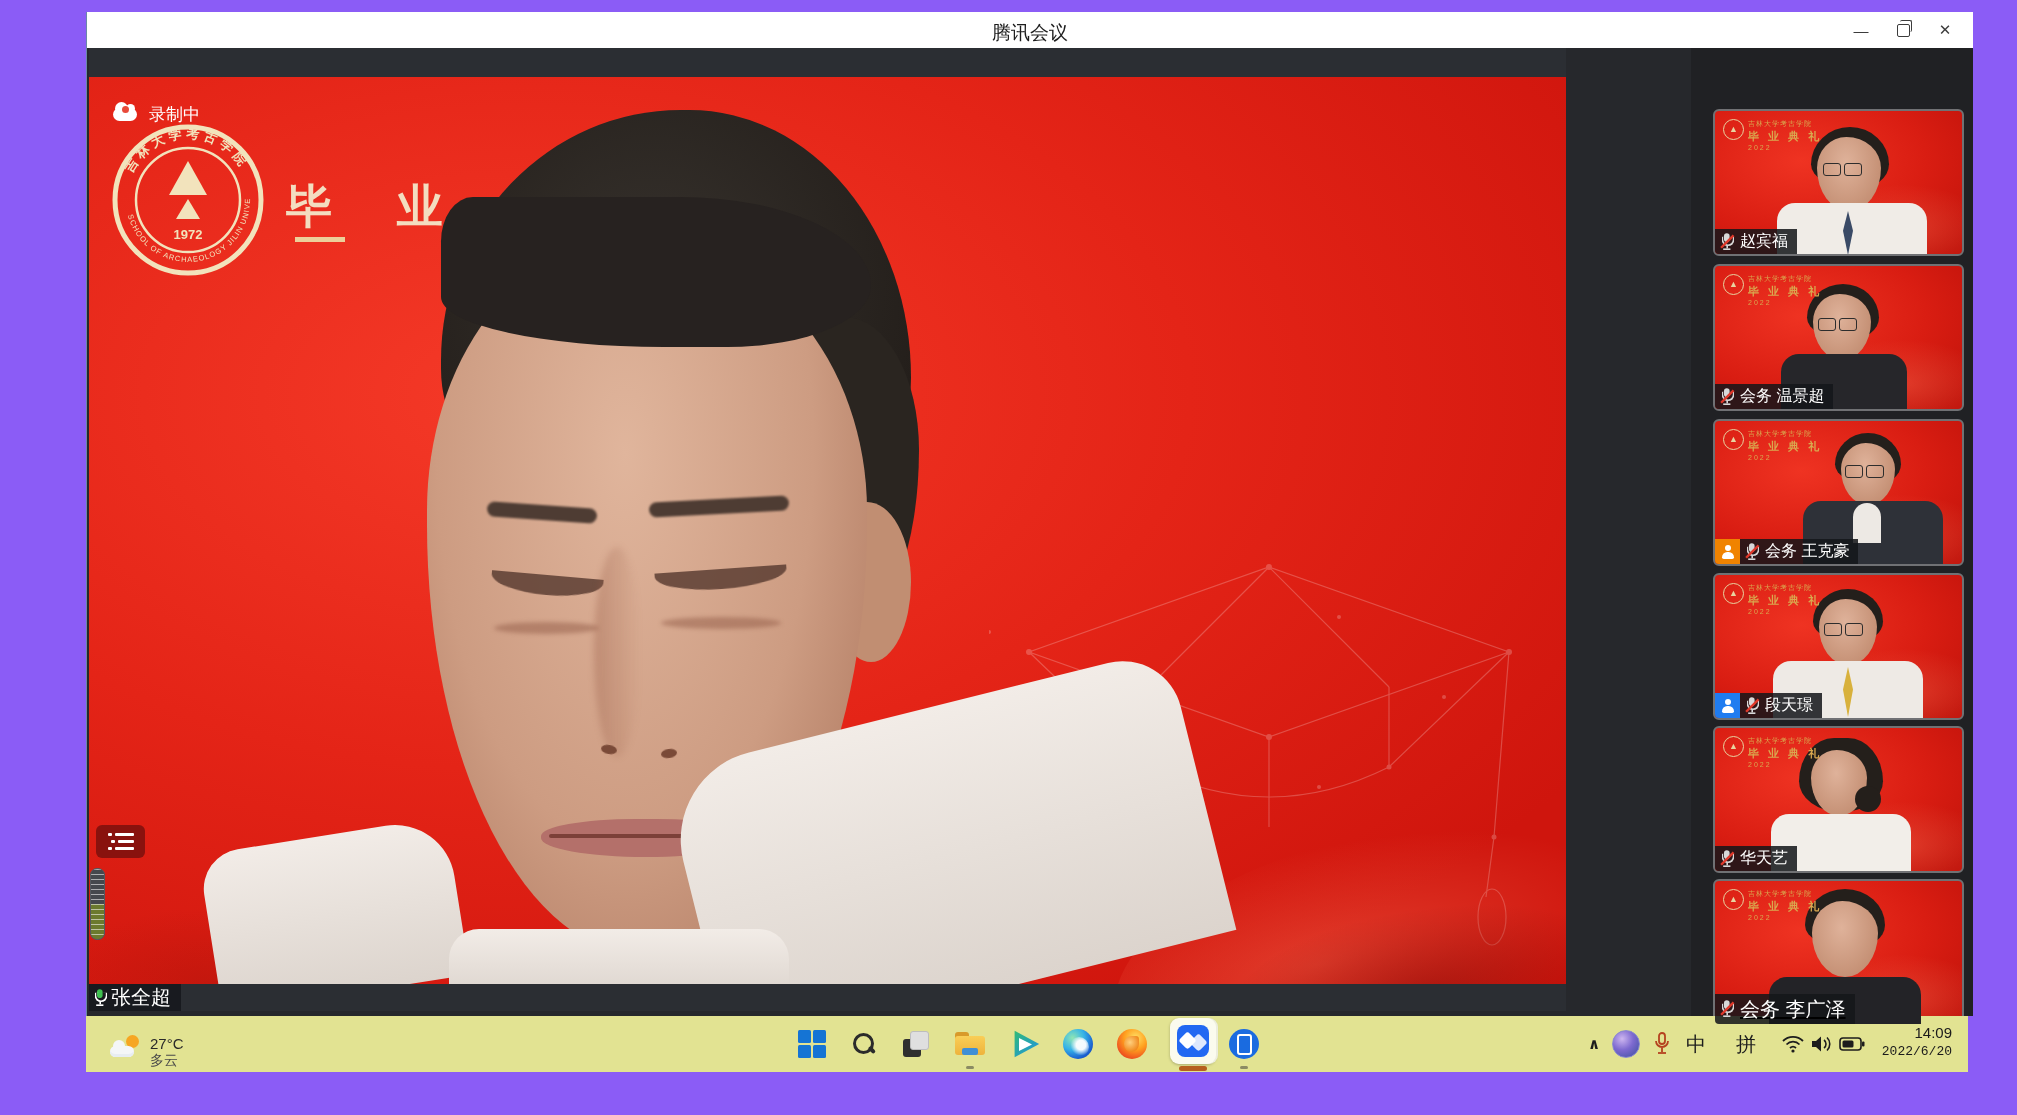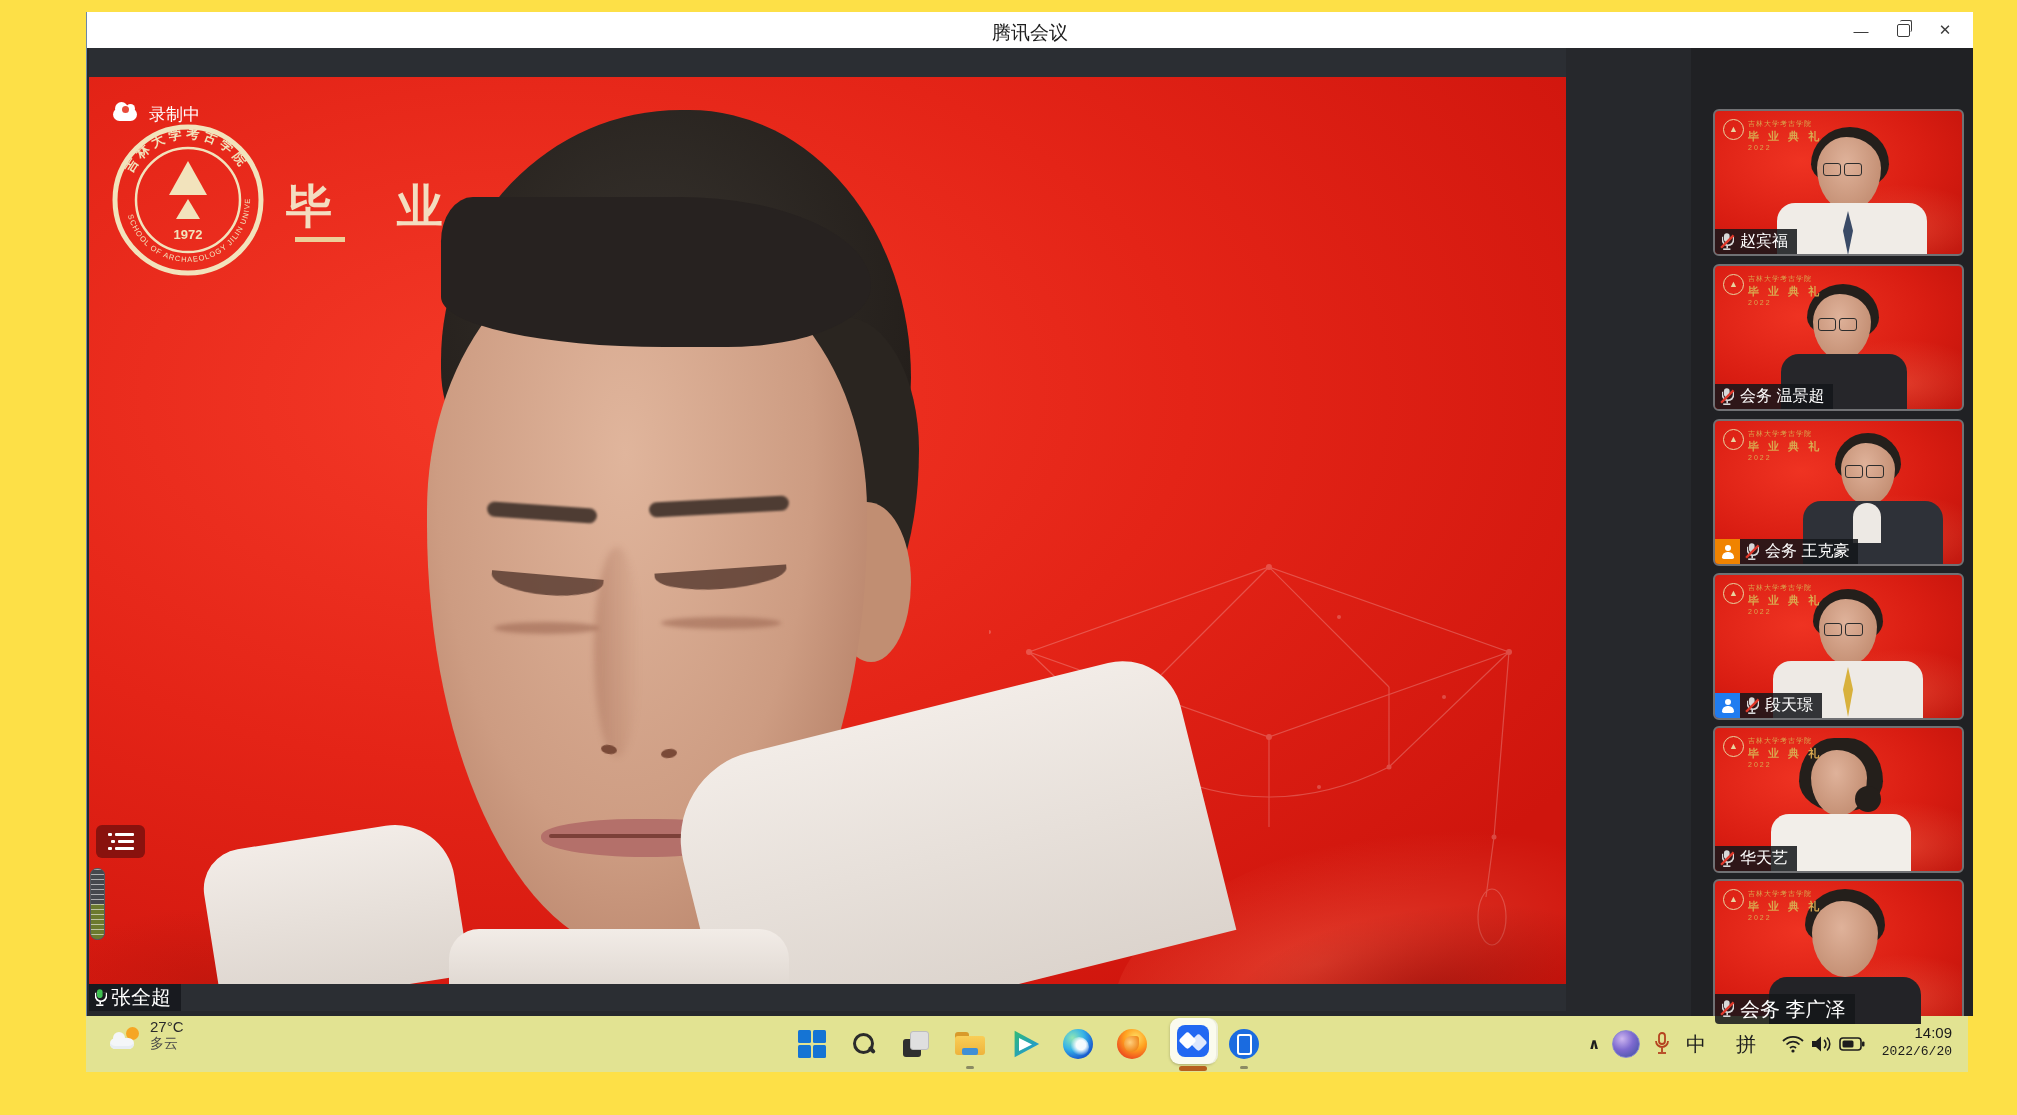--- a/index.html
+++ b/index.html
@@ -1,17 +1,17 @@
 <!DOCTYPE html>
 <html><head>
 <meta charset="utf-8">
 <style>
   html,body{margin:0;padding:0;background:#fff;}
   body{font-family:"Liberation Sans","DejaVu Sans",sans-serif;}
-  .page{position:relative;width:2017px;height:1115px;background:#fde047;overflow:hidden;}
+  .page{position:relative;width:2017px;height:1115px;background:#8b5cf6;overflow:hidden;}
 
   
   .window{position:absolute;left:86px;top:12px;width:1886px;height:1004px;background:#26282c;border-left:1px solid #6b87a8;}
   .titlebar{position:absolute;left:0;top:0;width:100%;height:36px;background:#ffffff;}
   .app-title{position:absolute;left:0;right:0;top:8px;text-align:center;font-size:19px;color:#1c1c1c;}
   .speakbox{position:absolute;left:1277px;top:0;width:328px;height:38px;background:#242527;display:flex;align-items:center;}
   .speakbox .divider{width:1px;height:20px;background:#5a5c5e;margin:0 14px 0 10px;}
   .speak-text{color:#f2f2f2;font-size:18px;white-space:nowrap;}
   .tm-watermark{position:absolute;right:30px;top:6px;width:80px;height:30px;overflow:hidden;}
   .tm-watermark i{position:absolute;width:26px;height:26px;border-radius:6px;transform:rotate(45deg);}
@@ -110,35 +110,35 @@
   .mini-line3{font-size:7px;letter-spacing:2px;}
   .thumb-label{position:absolute;left:0;bottom:0;display:flex;align-items:stretch;z-index:3;}
   .badge{width:25px;height:25px;display:flex;align-items:center;justify-content:center;}
   .badge.orange{background:#f08300;}
   .badge.blue{background:#1f7cf0;}
   .bust{position:relative;width:14px;height:14px;}
   .bust:before{content:"";position:absolute;left:4px;top:0;width:6px;height:6px;border-radius:50%;background:#fff;}
   .bust:after{content:"";position:absolute;left:1px;top:7px;width:12px;height:7px;border-radius:6px 6px 2px 2px;background:#fff;}
   .label-core{background:rgba(20,22,26,.86);display:flex;align-items:center;gap:4px;padding:0 9px 0 5px;height:25px;}
   .label-core span{color:#fff;font-size:16px;white-space:nowrap;}
-  .thumb.p6 .label-core{height:30px;}
+  .thumb.p6 .label-core{height:30px;text-decoration:underline;}
   .thumb.p6 .label-core span{font-size:20px;}
 
   
   .mp{position:absolute;z-index:1;width:100%;height:100%;}
   .mp .mhair{position:absolute;background:#241f1b;border-radius:50% 50% 42% 58%/60% 60% 40% 40%;}
   .mp .mface{position:absolute;background:radial-gradient(ellipse at 45% 35%,#dfb29a,#c08a6e 85%);border-radius:46% 54% 50% 50%/42% 42% 58% 58%;}
   .mp .mbody{position:absolute;border-radius:18px 18px 0 0;}
   .mp .tie{position:absolute;width:10px;background:#3a4a66;clip-path:polygon(50% 0,100% 45%,50% 100%,0 45%);}
   .glasses{position:absolute;display:flex;gap:3px;}
   .glasses i{width:16px;height:11px;border:1.5px solid #2d2d2d;border-radius:3px;}
 
   
   .taskbar{position:absolute;left:86px;top:1016px;width:1882px;height:56px;background:#e2e392;}
-  .weather{position:absolute;left:24px;top:2px;display:flex;gap:10px;align-items:flex-end;}
+  .weather{position:absolute;left:24px;top:19px;display:flex;gap:10px;align-items:flex-start;}
   .wicon{position:relative;width:30px;height:24px;}
   .wicon .sun{position:absolute;right:1px;top:0;width:13px;height:13px;border-radius:50%;background:#f6a623;}
   .wicon .cl{position:absolute;left:0;bottom:2px;width:24px;height:11px;background:#f4f6f8;border-radius:7px;box-shadow:0 -4px 0 -1px #e8edf2 inset;}
   .wicon .cl:before{content:"";position:absolute;left:3px;top:-6px;width:12px;height:12px;border-radius:50%;background:#f4f6f8;}
   .wtemp{font-size:15px;color:#2a2a2a;line-height:17px;}
   .wdesc{font-size:14px;color:#4a4a4a;line-height:16px;}
   .tb-icon{position:absolute;top:10px;width:36px;height:36px;display:flex;align-items:center;justify-content:center;}
   .start-grid{display:grid;grid-template-columns:13px 13px;grid-template-rows:13px 13px;gap:2px;}
   .start-grid i{background:#1574d4;border-radius:1.5px;}
   .search-glass{position:relative;width:24px;height:24px;}

